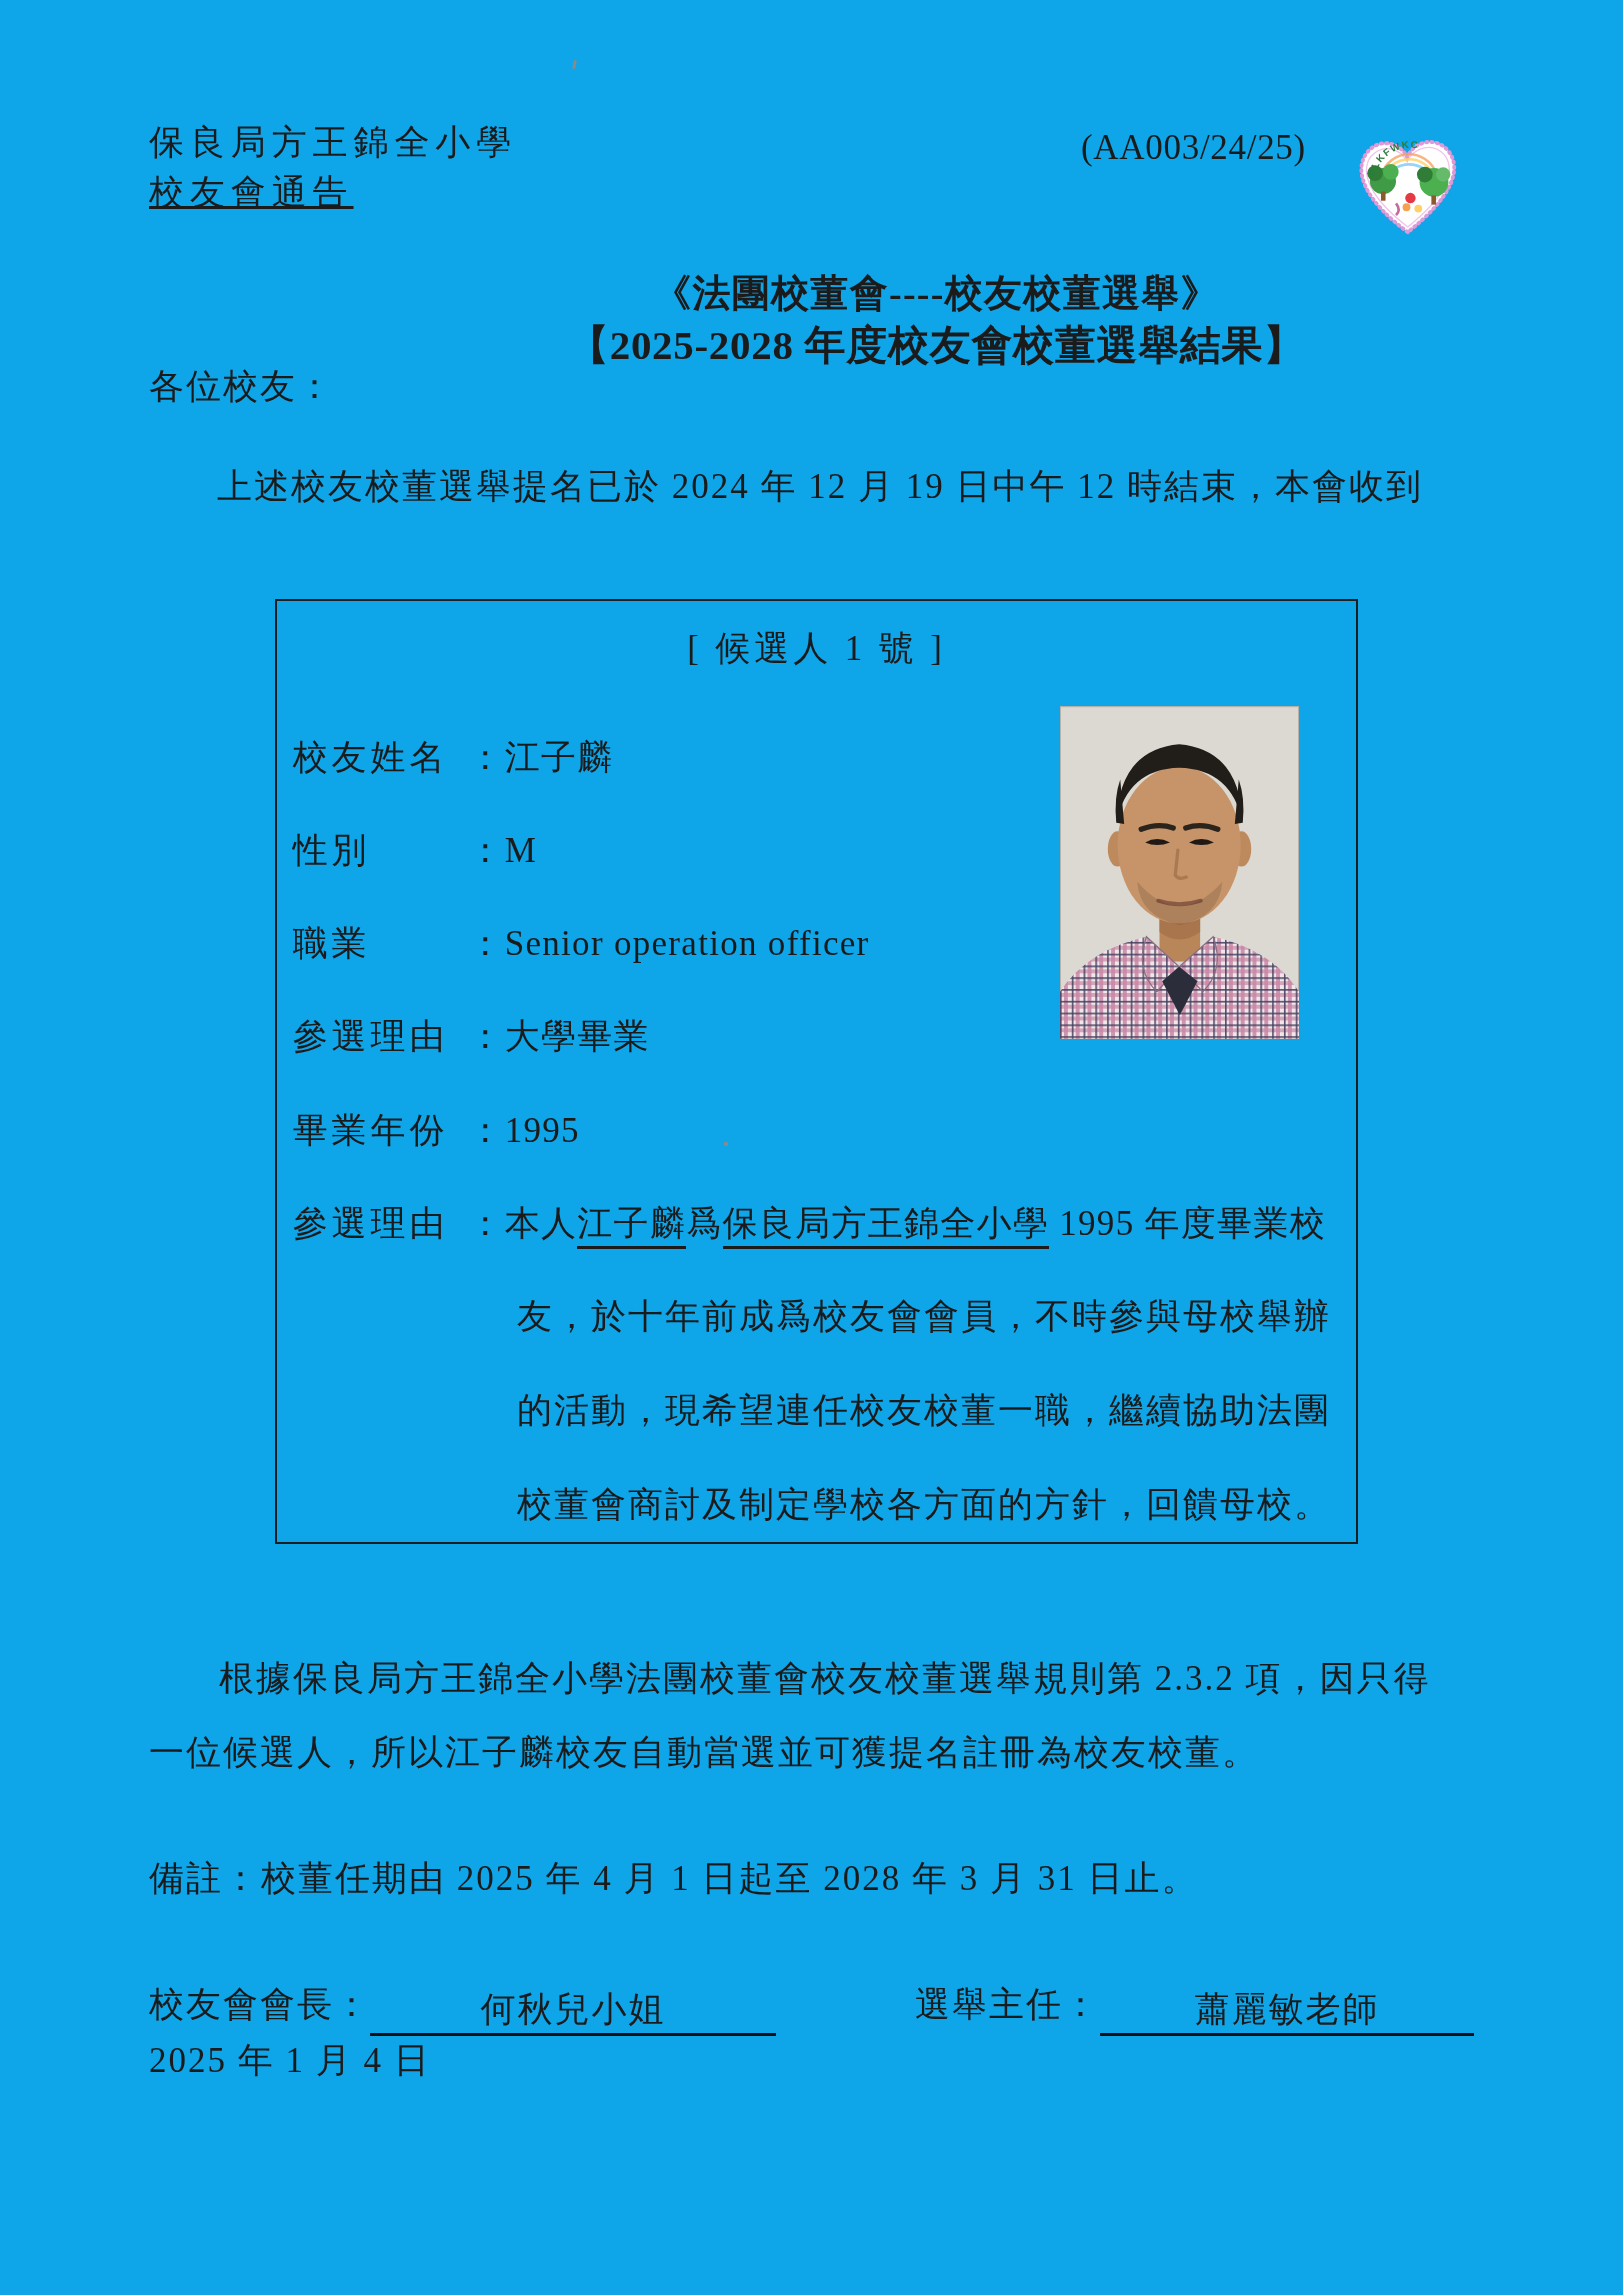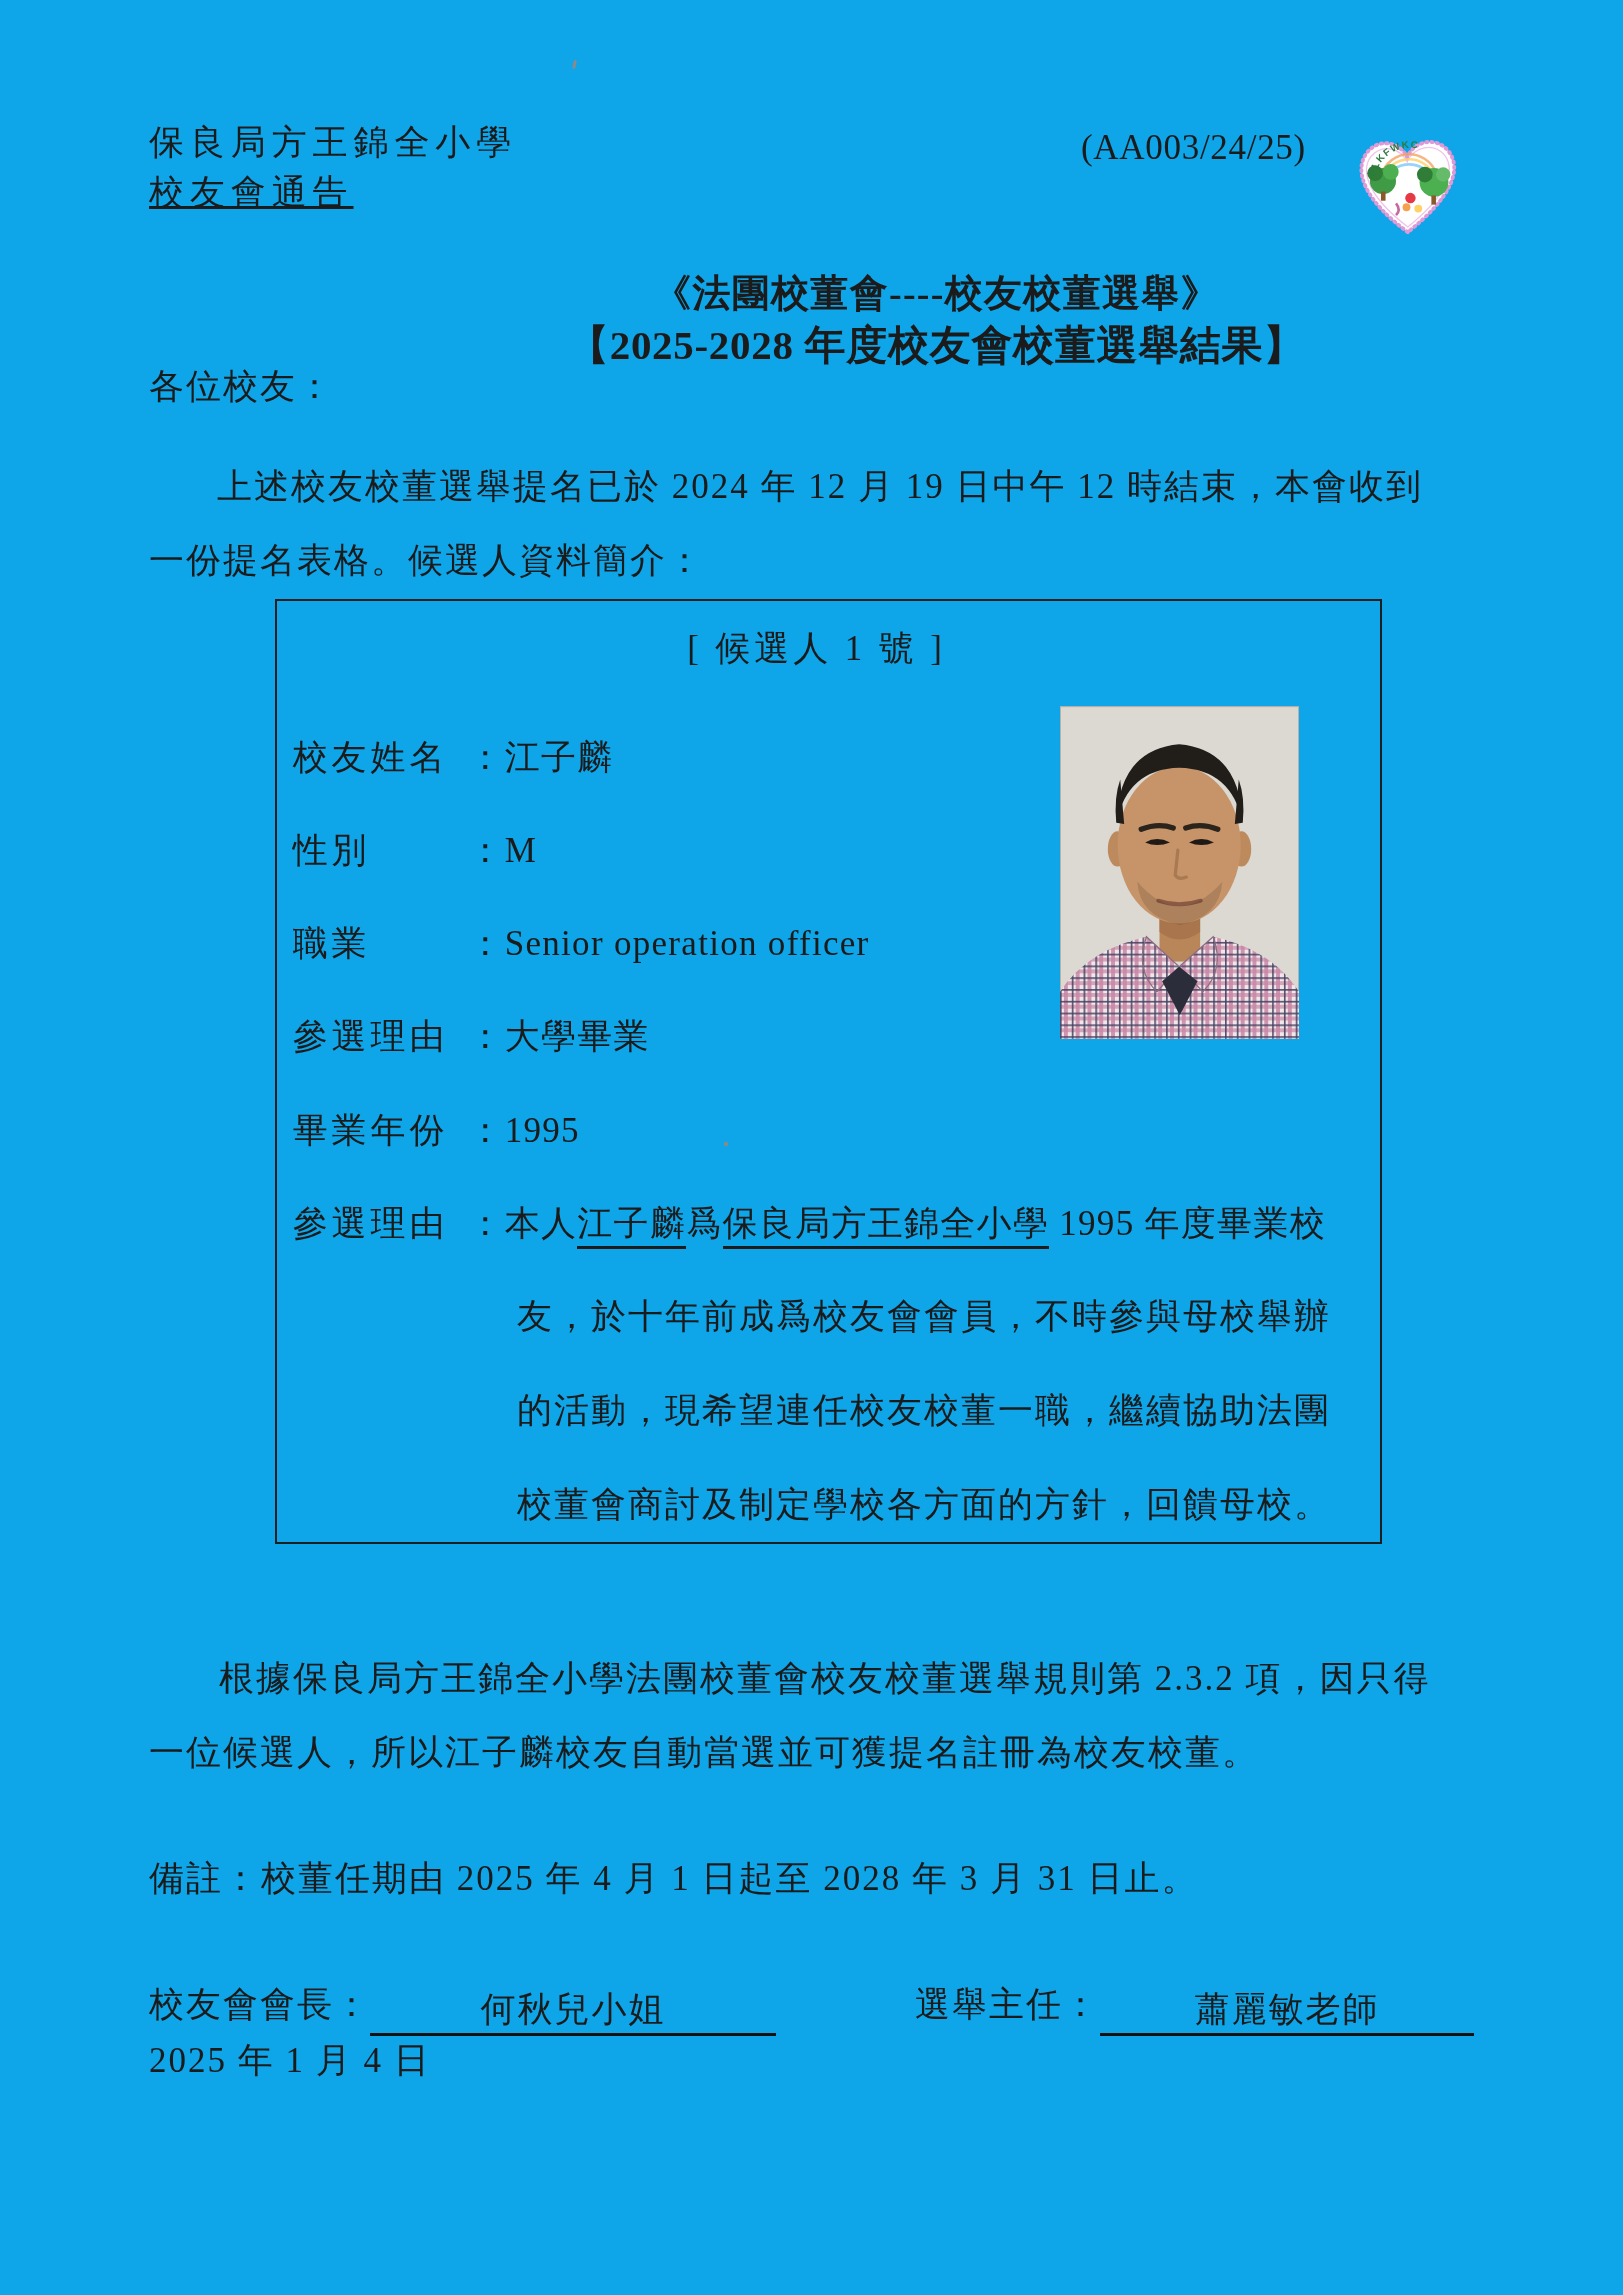--- a/index.html
+++ b/index.html
@@ -3,21 +3,21 @@
 <meta charset="utf-8">
 <style>
   html,body{margin:0;padding:0;background:#ffffff;}
   .page{position:relative;width:1623px;height:2295px;background:#0ea5e9;overflow:hidden;
         font-family:"Liberation Serif","DejaVu Serif",serif;color:#1b1b1b;}
   .abs{position:absolute;}
   .t{font-size:35px;line-height:1.12;letter-spacing:2px;white-space:nowrap;color:#1b1b1b;}
   .center-band{left:249px;width:1375px;text-align:center;}
   .title1{font-size:38px;font-weight:700;letter-spacing:1.3px;text-align:center;}
   .title2{font-size:41px;font-weight:700;letter-spacing:0.7px;}
-  .box{left:275px;top:599px;width:1079px;height:941px;border:2.6px solid #1f1f1f;padding-left:24px;}
+  .box{left:275px;top:599px;width:1079px;height:941px;border:2.6px solid #1f1f1f;}
   .flabel{display:inline-block;width:175px;letter-spacing:3.9px;}
   .fvalue{margin-left:0;letter-spacing:1.3px;}
   .useg{border-bottom:3.3px solid #1b1b1b;padding-bottom:2.6px;}
   .blank{display:inline-block;border-bottom:3.3px solid #121212;text-align:center;height:43px;}
   .speck{background:#8a8a8a;border-radius:1.3px;}
   .logo-box{left:1350px;top:130px;width:113px;height:110px;}
   .photo-box{left:783px;top:105px;width:239px;height:333px;}
 </style>
 </head>
 <body>
@@ -57,21 +57,20 @@
         <textPath href="#arcpath">PLKFWKC</textPath>
       </text>
     </svg>
   </div>
 
   <div class="abs t center-band title1" style="top:272px;">《法團校董會----校友校董選舉》</div>
   <div class="abs t center-band title2" style="top:323px;">【2025-2028 年度校友會校董選舉結果】</div>
 
   <div class="abs t" style="left:149px;top:367px;">各位校友：</div>
   <div class="abs t" style="left:217px;top:467px;">上述校友校董選舉提名已於 2024 年 12 月 19 日中午 12 時結束，本會收到</div>
-  <div class="abs t" style="left:149px;top:541px;">一份提名表格。候選人資料簡介：</div>
 
   <div class="abs box">
     <div class="abs t" style="left:0;top:28px;width:1079px;text-align:center;letter-spacing:3.9px;">[ 候選人 1 號 ]</div>
 
     <div class="abs t" style="left:15.7px;top:137px;">
       <span class="flabel">校友姓名</span><span>：</span><span class="fvalue">江子麟</span>
     </div>
     <div class="abs t" style="left:15.7px;top:230px;">
       <span class="flabel">性別</span><span>：</span><span class="fvalue">M</span>
     </div>

